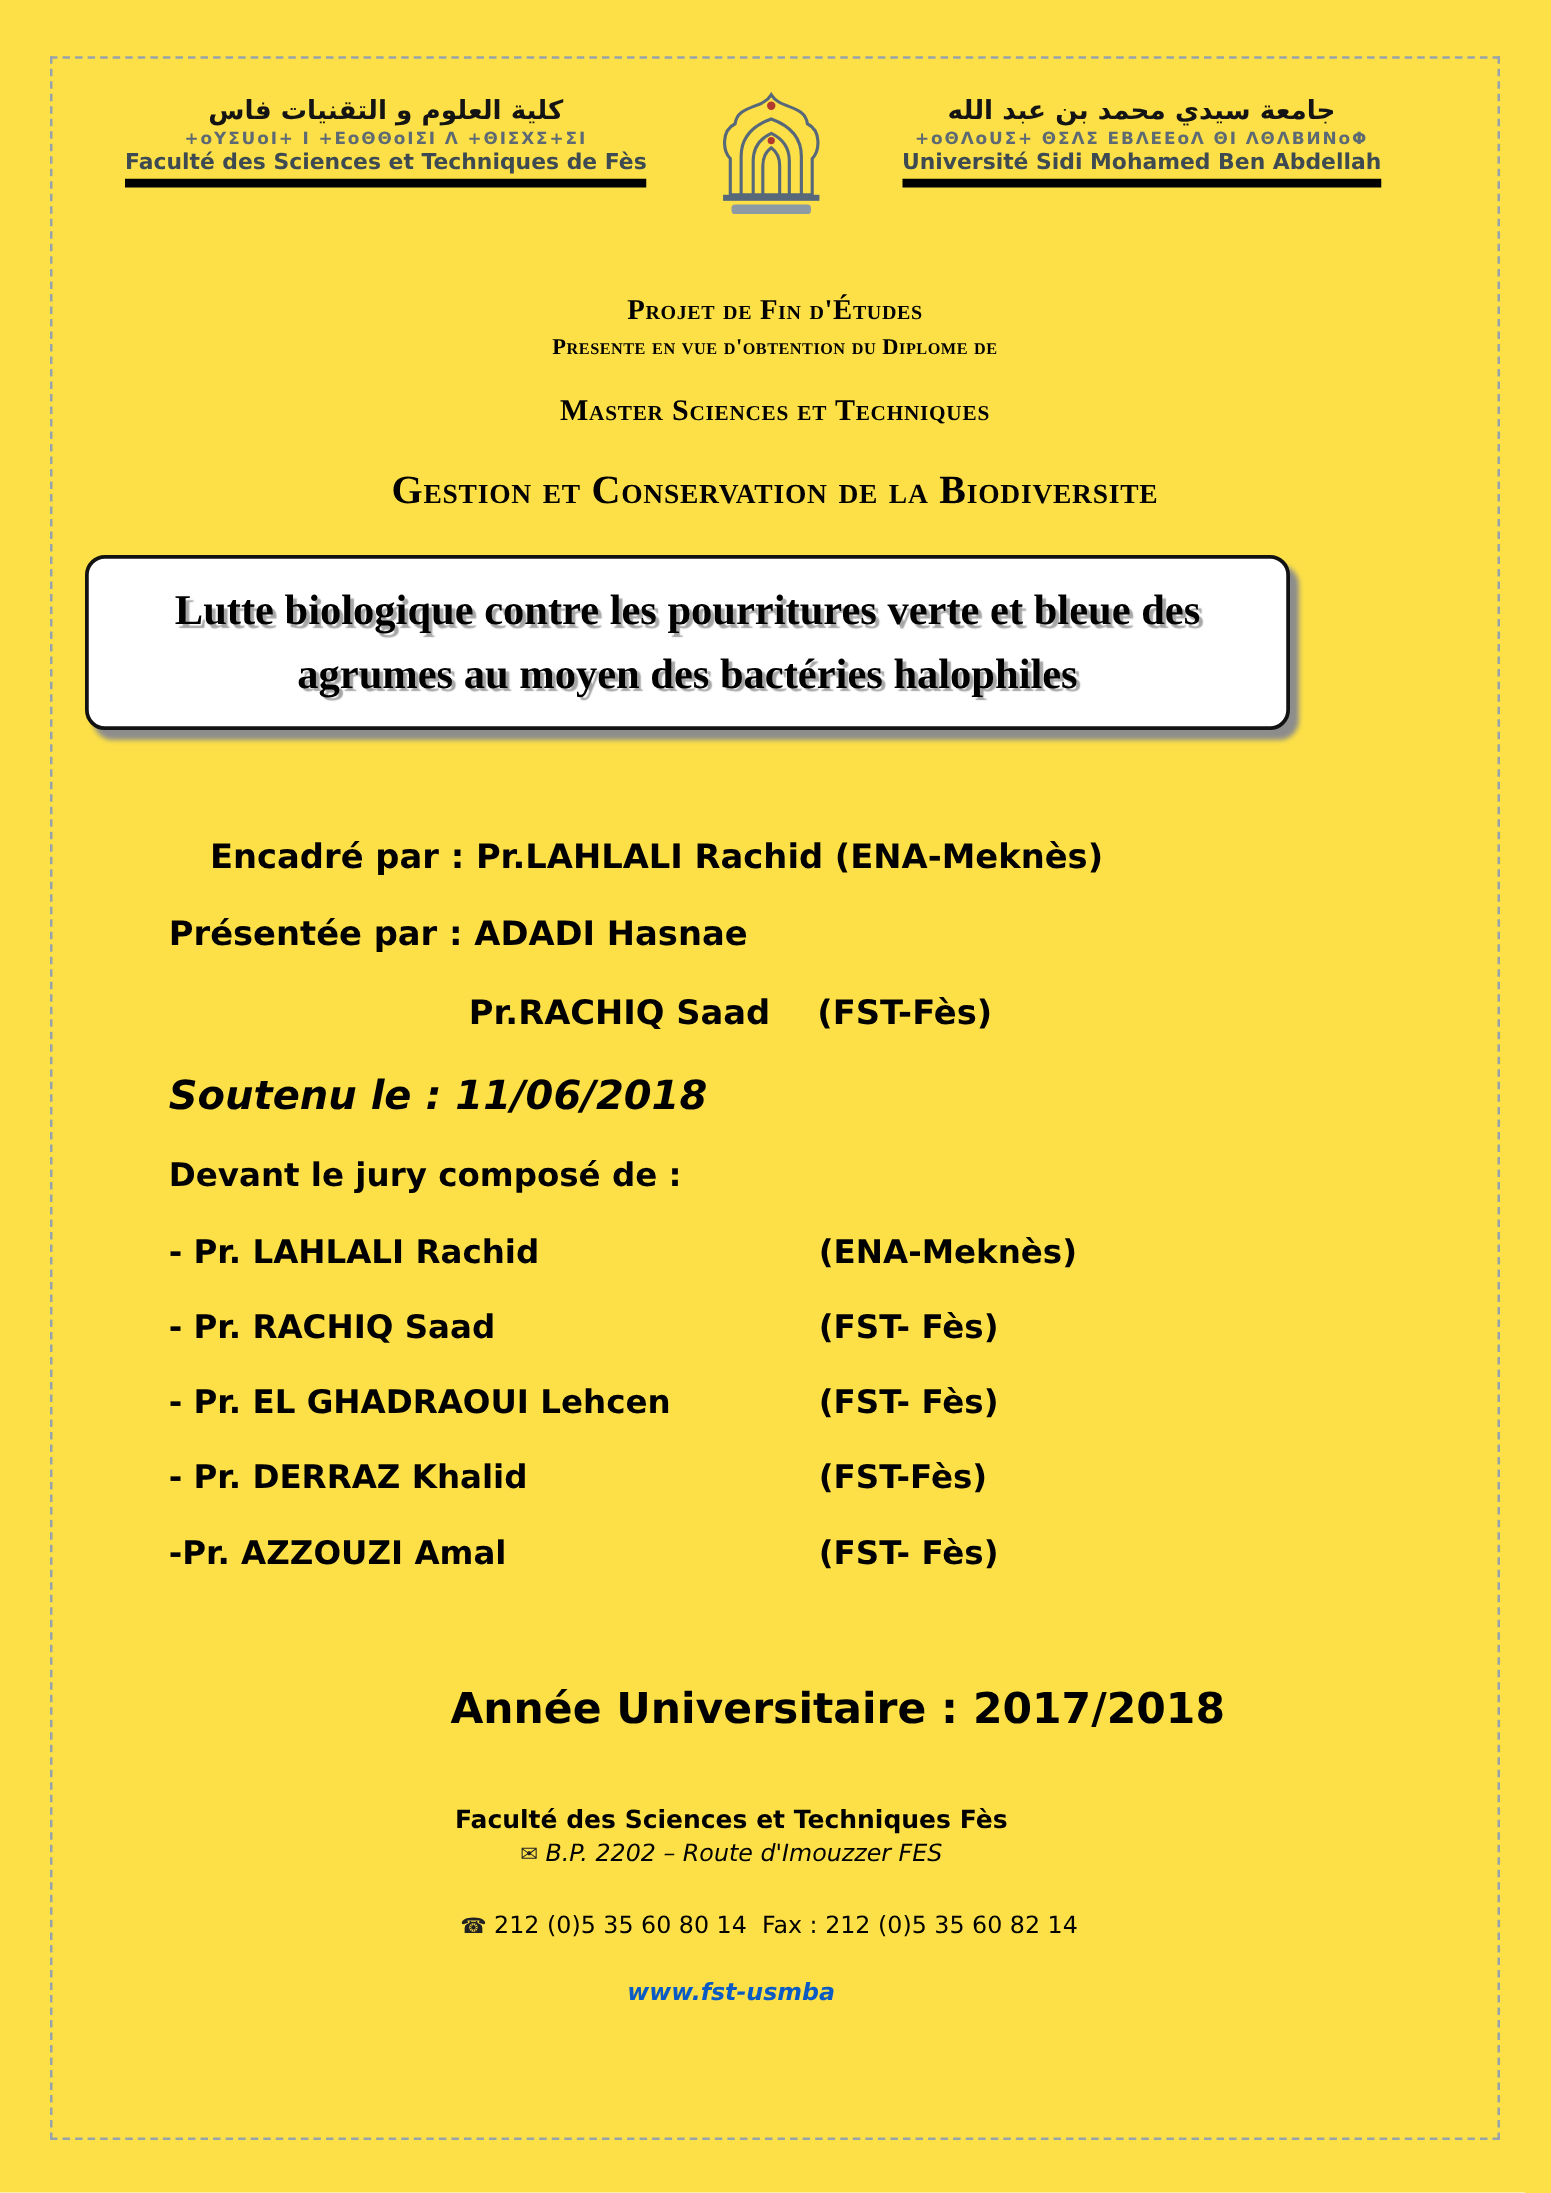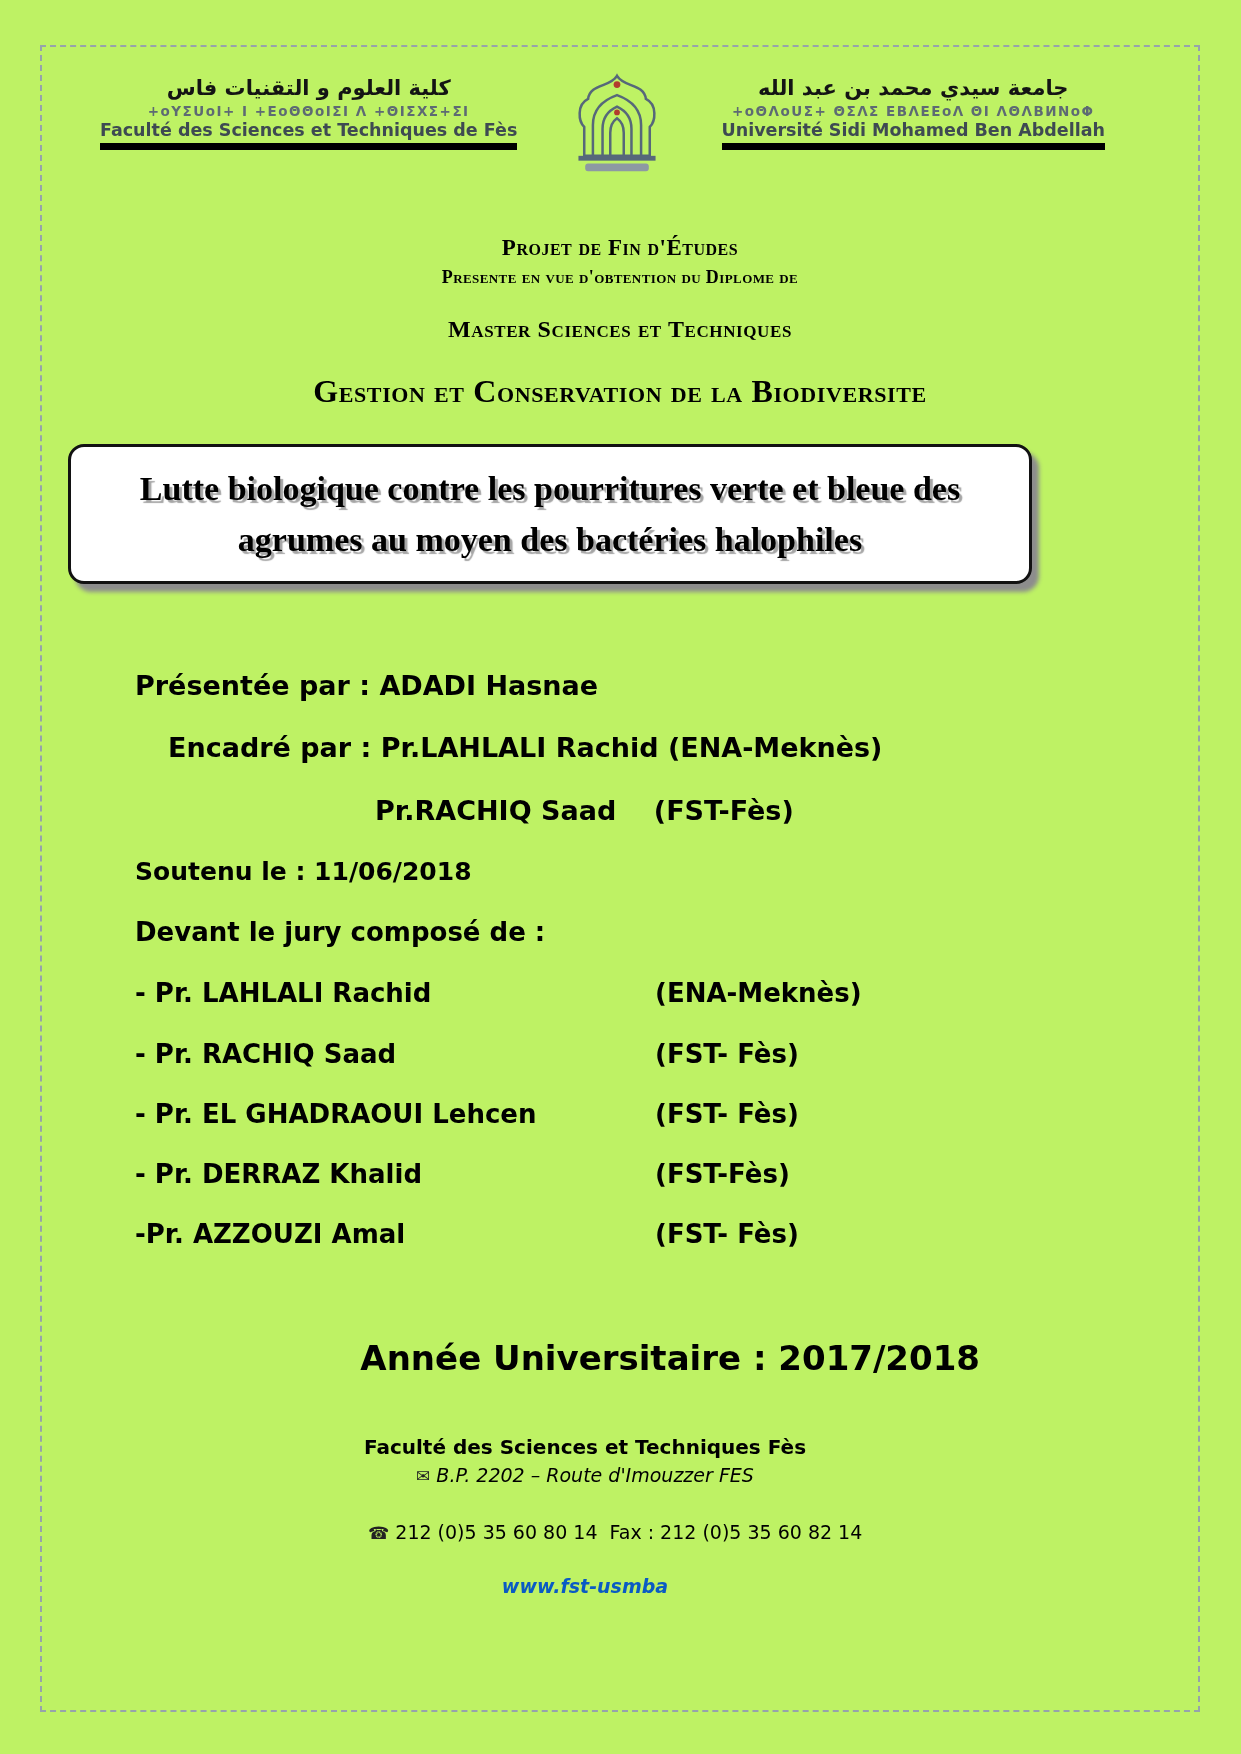--- a/index.html
+++ b/index.html
@@ -1,20 +1,20 @@
 <!DOCTYPE html>
 <html><head>
 <meta charset="utf-8">
 <style>
   * { margin: 0; padding: 0; box-sizing: border-box; }
   html, body { background: #ffffff; }
   .page {
     width: 1241px; height: 1754px;
     position: relative;
-    background: #bef264;
+    background: #fde047;
     font-family: "DejaVu Sans", sans-serif;
     color: #000;
     overflow: hidden;
   }
   .frame {
     position: absolute;
     left: 40px; top: 45px; right: 41px; bottom: 42px;
     border: 2px dashed #96a3ab;
   }
   
@@ -57,21 +57,21 @@
     font-family: "Liberation Serif", serif;
     font-weight: bold; font-size: 34px; line-height: 1.5; color: #000;
     text-shadow: 3px 3px 1px #a6a6a6;
   }
   
   .content { padding: 0 163px 0 93px; }
   .details { margin-top: 86px; font-weight: bold; }
   .d-line { font-size: 27px; line-height: 1.2; margin-bottom: 30px; white-space: pre-wrap; }
   .d-encadre { margin-left: 33px; }
   .d-sup2 { margin-left: 240px; }
-  .d-soutenu { font-size: 25px; }
+  .d-soutenu { font-size: 32px; font-style: italic; }
   .d-jury-head { font-size: 26px; }
   .jury { margin-top: 26px; }
   .jury-row { display: flex; margin-bottom: 29px; }
   .jury-name { width: 520px; font-weight: bold; font-size: 26px; line-height: 1.2; }
   .jury-aff  { font-weight: bold; font-size: 26px; line-height: 1.2; }
   .year-line {
     margin-top: 88px; text-align: right; padding-right: 55px;
     font-weight: bold; font-size: 34px; line-height: 1.2;
   }
   
@@ -130,22 +130,22 @@
     </div>
 
     <div class="title-box">
       <div class="title-line">Lutte biologique contre les pourritures verte et bleue des</div>
       <div class="title-line">agrumes au moyen des bactéries halophiles</div>
     </div>
 
     <div class="content">
 
       <div class="details">
+        <div class="d-line d-encadre">Encadré par : Pr.LAHLALI Rachid (ENA-Meknès)</div>
         <div class="d-line">Présentée par : ADADI Hasnae</div>
-        <div class="d-line d-encadre">Encadré par : Pr.LAHLALI Rachid (ENA-Meknès)</div>
         <div class="d-line d-sup2">Pr.RACHIQ Saad    (FST-Fès)</div>
         <div class="d-line d-soutenu">Soutenu le : 11/06/2018</div>
         <div class="d-line d-jury-head">Devant le jury composé de :</div>
       </div>
 
       <div class="jury">
         <div class="jury-row">
           <div class="jury-name">- Pr. LAHLALI Rachid</div>
           <div class="jury-aff">(ENA-Meknès)</div>
         </div>

